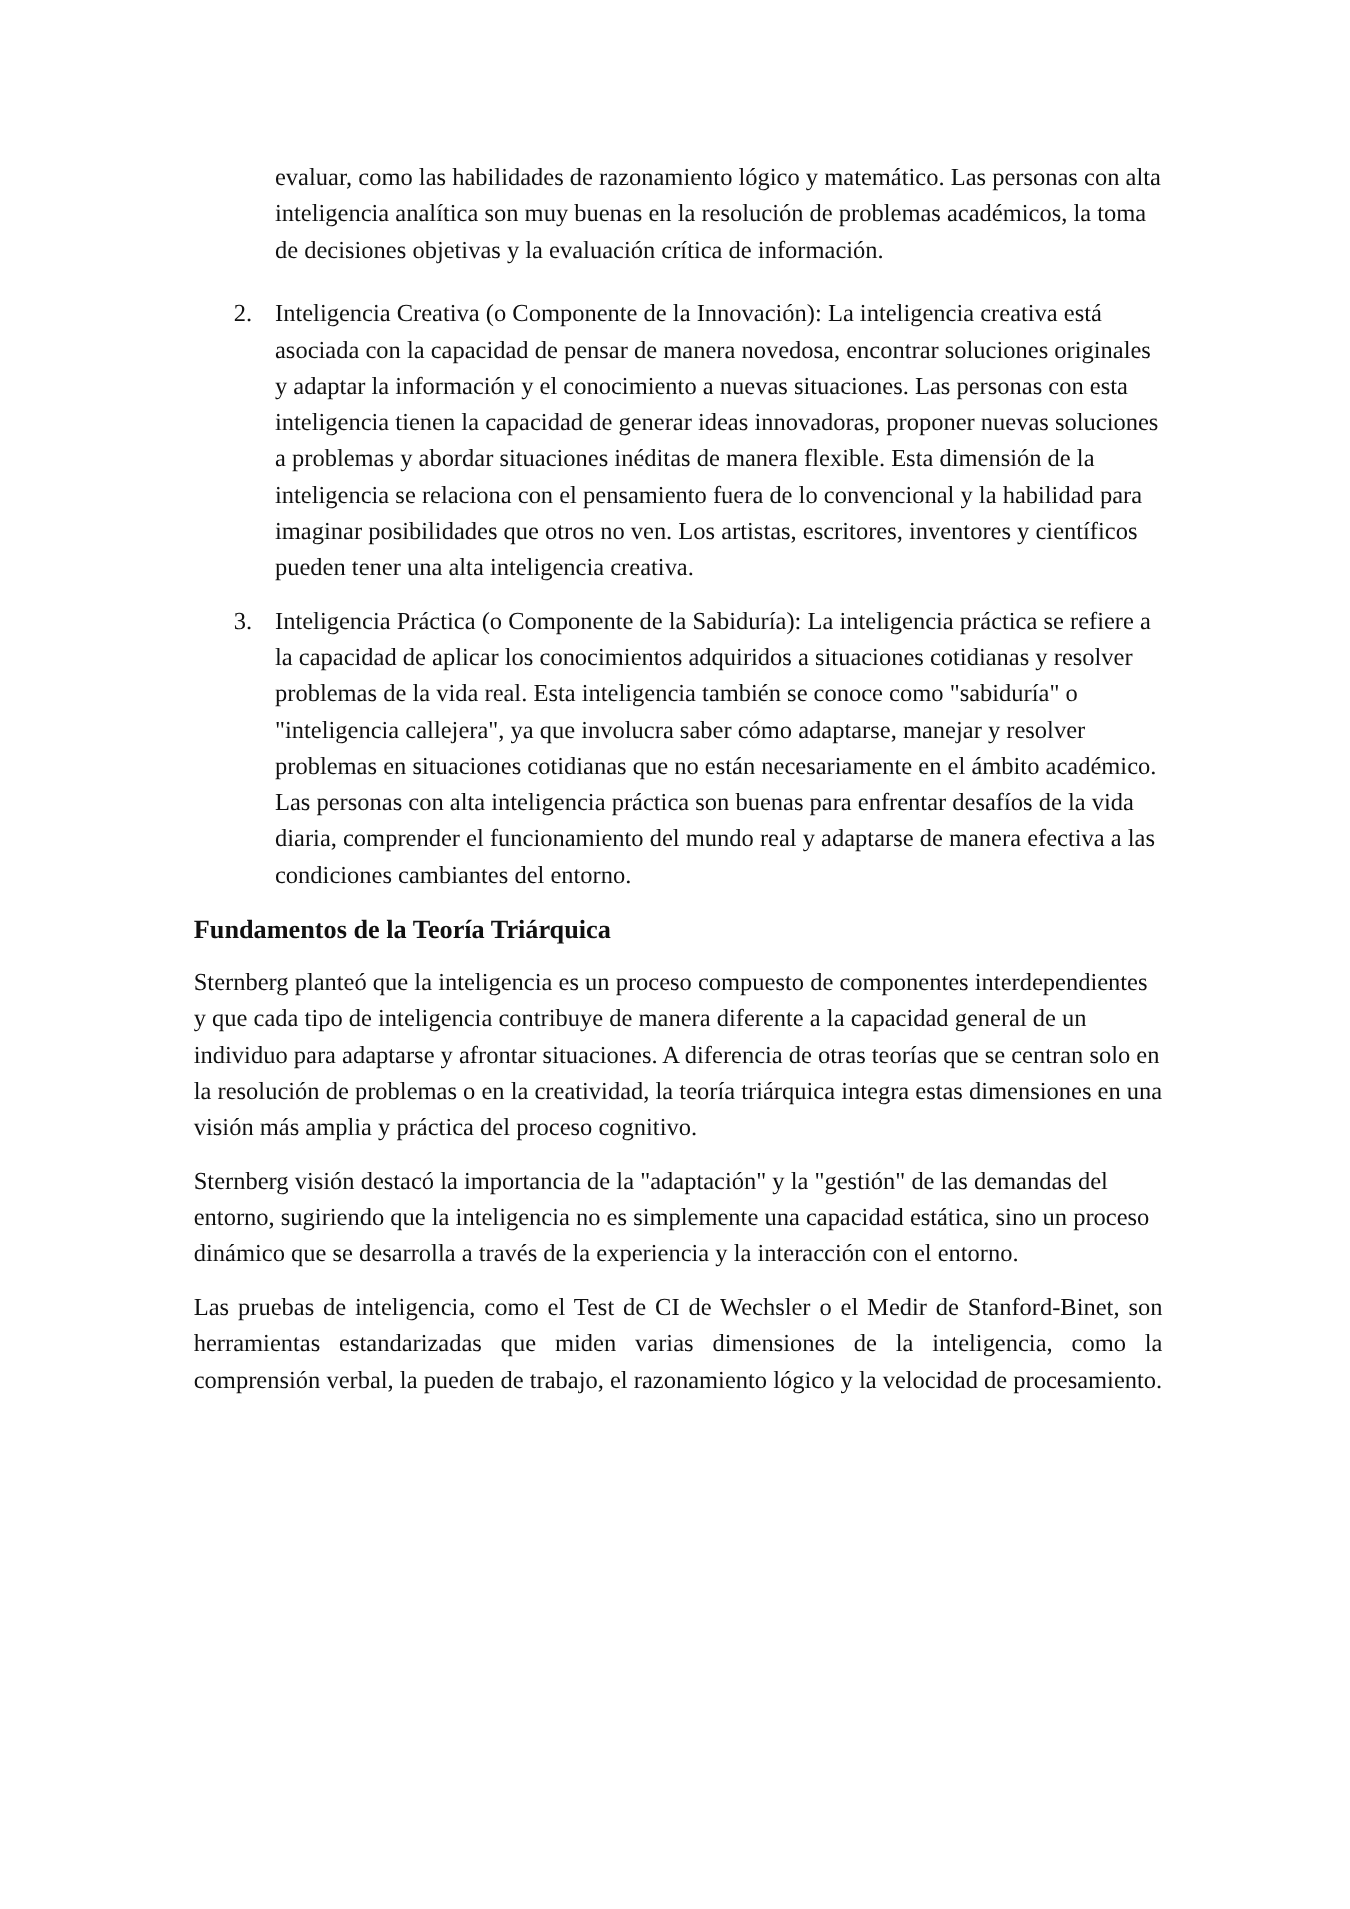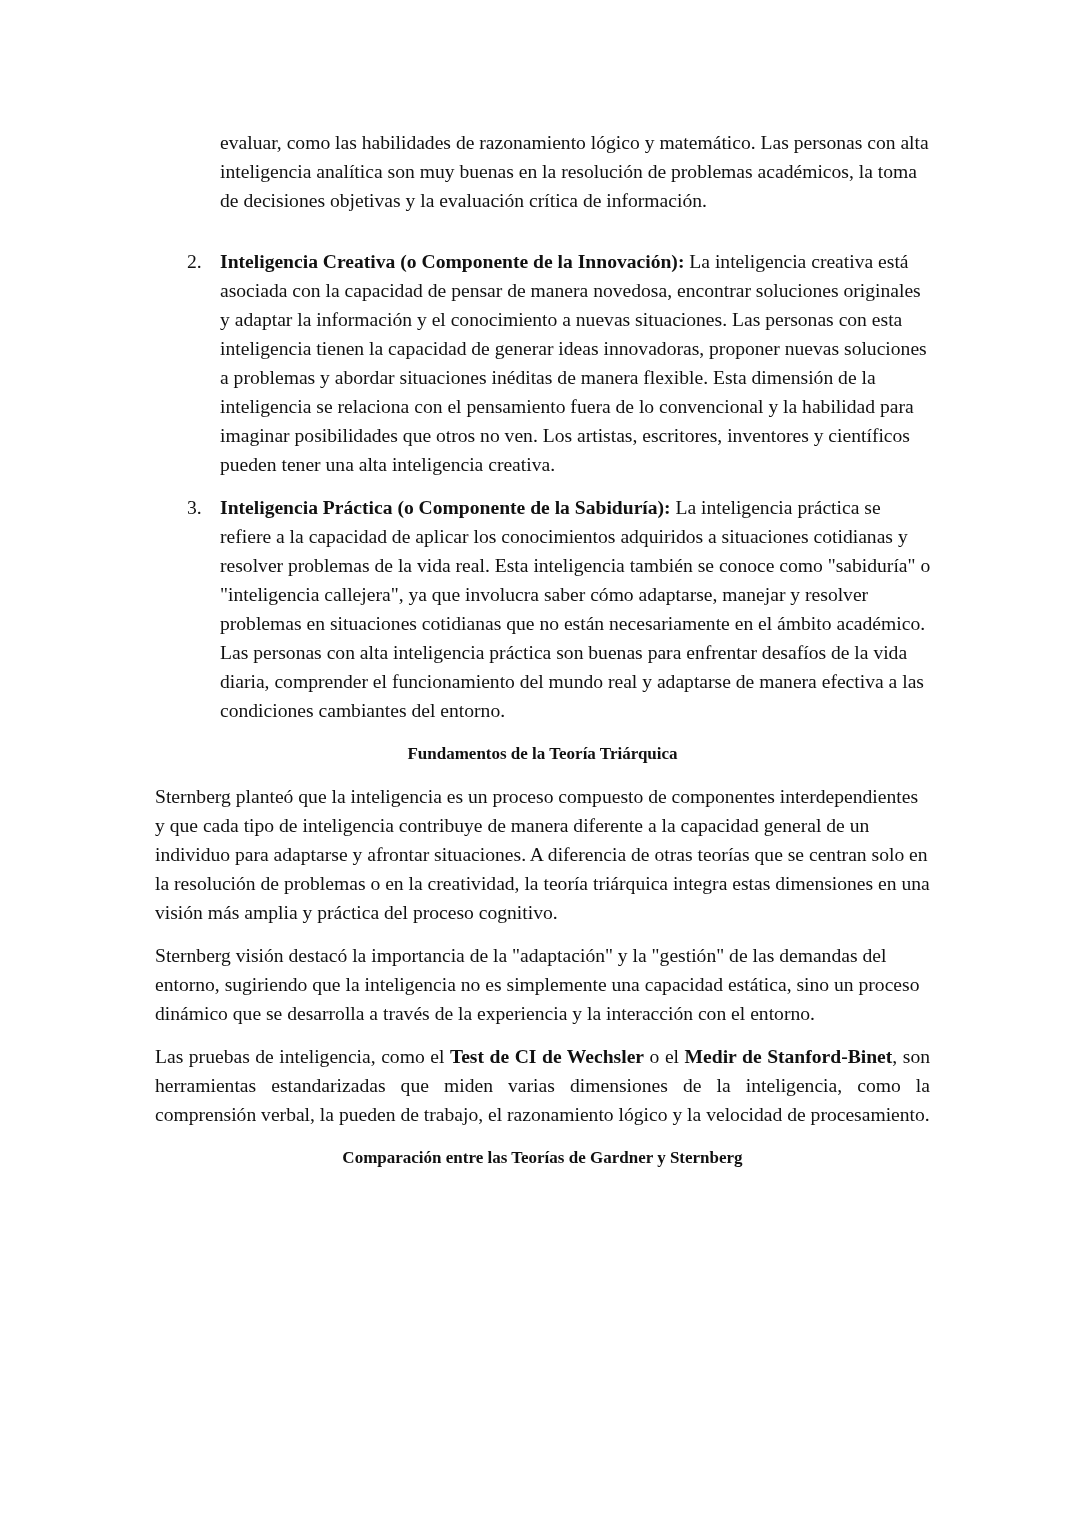--- a/index.html
+++ b/index.html
@@ -19,47 +19,46 @@
   }
   .page {
     position: absolute;
     left: 155px;
     top: 128px;
     width: 775px;
   }
   .list-cont {
     margin-left: 65px;
     width: 712px;
-    margin-bottom: 32px;
+    margin-bottom: 22px;
   }
   ol.items {
     list-style: none;
     margin: 0;
     padding: 0;
   }
   ol.items li {
     position: relative;
     margin-left: 65px;
     width: 712px;
     margin-bottom: 14px;
   }
   ol.items li .num {
     position: absolute;
     left: -33px;
     top: 0;
   }
   b, .bold {
-    font-weight: bold;
+    font-weight: normal;
   }
   h3.section {
-    font-size: 17px;
+    font-size: 21px;
     font-weight: bold;
     margin: 0 0 14px 0;
     line-height: 29px;
-    text-align: center;
   }
   p.para {
     margin: 0 0 14px 0;
   }
   p.justify {
     text-align: justify;
   }
 </style>
 </head>
 <body>
@@ -80,15 +79,14 @@
       <b>Inteligencia Práctica (o Componente de la Sabiduría):</b><span> La inteligencia práctica se refiere a la capacidad de aplicar los conocimientos adquiridos a situaciones cotidianas y resolver problemas de la vida real. Esta inteligencia también se conoce como "sabiduría" o "inteligencia callejera", ya que involucra saber cómo adaptarse, manejar y resolver problemas en situaciones cotidianas que no están necesariamente en el ámbito académico. Las personas con alta inteligencia práctica son buenas para enfrentar desafíos de la vida diaria, comprender el funcionamiento del mundo real y adaptarse de manera efectiva a las condiciones cambiantes del entorno.</span>
     </li>
   </ol>
 
   <h3 class="section">Fundamentos de la Teoría Triárquica</h3>
   <p class="para">Sternberg planteó que la inteligencia es un proceso compuesto de componentes interdependientes y que cada tipo de inteligencia contribuye de manera diferente a la capacidad general de un individuo para adaptarse y afrontar situaciones. A diferencia de otras teorías que se centran solo en la resolución de problemas o en la creatividad, la teoría triárquica integra estas dimensiones en una visión más amplia y práctica del proceso cognitivo.</p>
   <p class="para">Sternberg visión destacó la importancia de la "adaptación" y la "gestión" de las demandas del entorno, sugiriendo que la inteligencia no es simplemente una capacidad estática, sino un proceso dinámico que se desarrolla a través de la experiencia y la interacción con el entorno.</p>
 
   <p class="para justify"><span>Las pruebas de inteligencia, como el </span><b>Test de CI de Wechsler</b><span> o el </span><b>Medir de Stanford-Binet</b><span>, son herramientas estandarizadas que miden varias dimensiones de la inteligencia, como la comprensión verbal, la pueden de trabajo, el razonamiento lógico y la velocidad de procesamiento.</span></p>
 
-  <h3 class="section">Comparación entre las Teorías de Gardner y Sternberg</h3>
 
 </div>
 
 </body></html>

